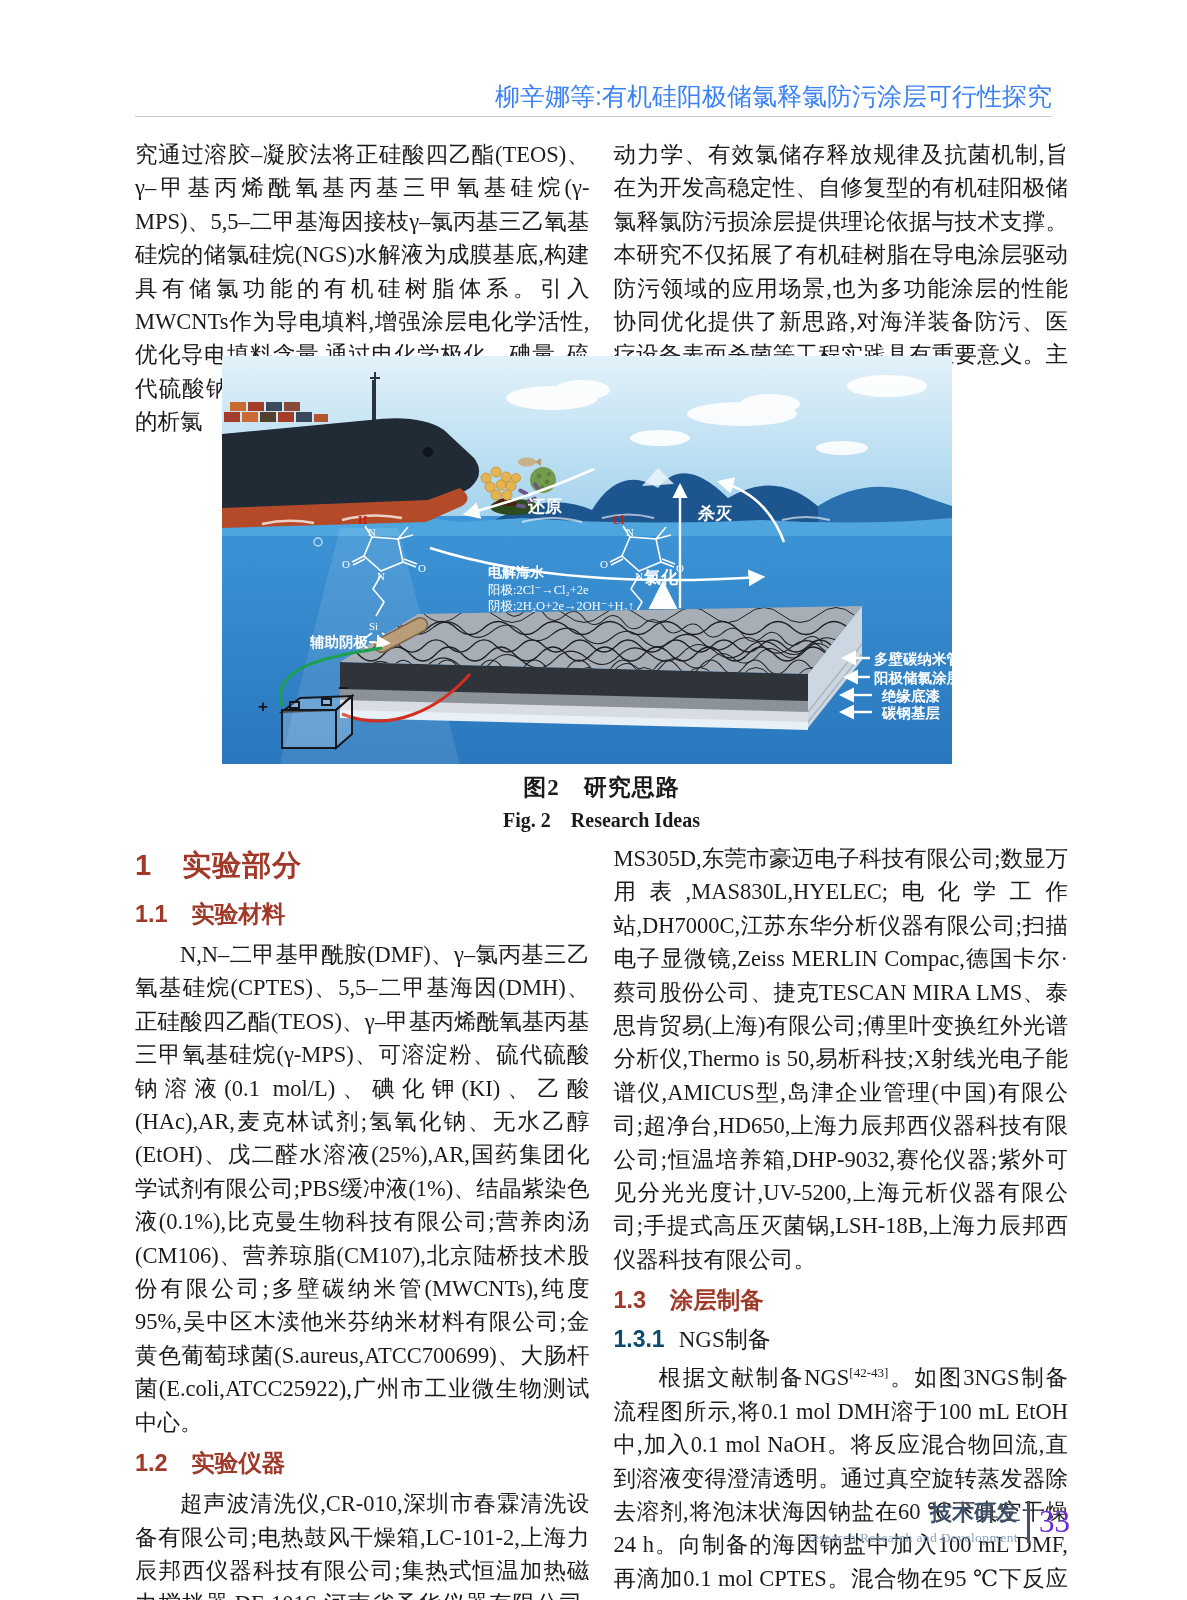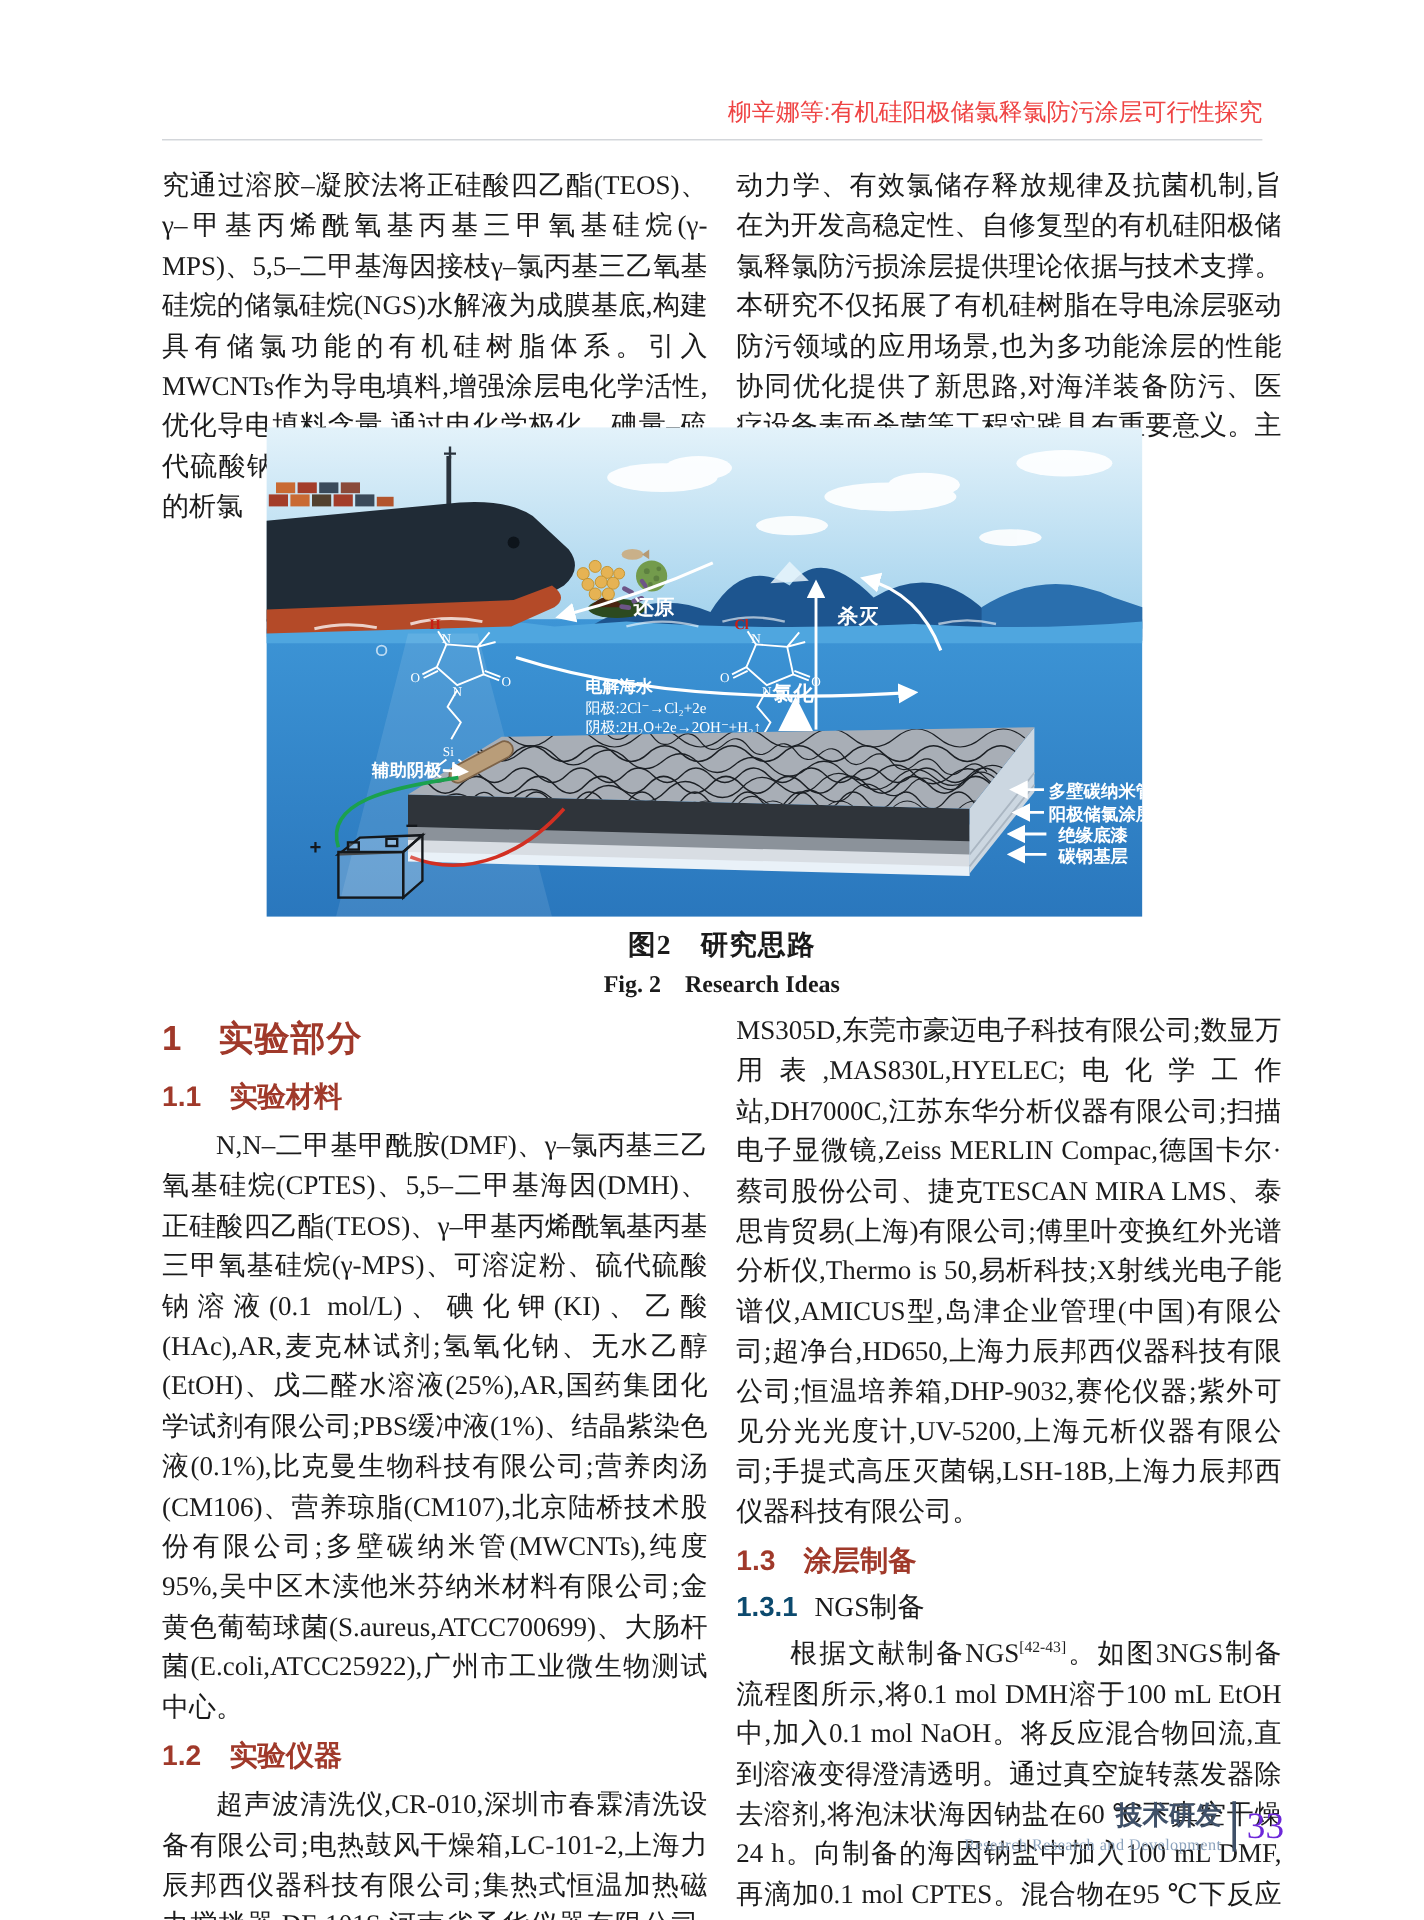--- a/index.html
+++ b/index.html
@@ -1,20 +1,20 @@
 <!DOCTYPE html>
 <html><head>
 <meta charset="utf-8">
 <style>
   html,body{margin:0;padding:0;background:#e8e8e8;}
   .page{position:relative;width:1187px;height:1600px;background:#ffffff;margin:0 auto;
         overflow:hidden;font-family:"Liberation Serif","DejaVu Serif",serif;color:#1b1b1b;}
   
   .running-head{position:absolute;top:80px;left:135px;width:917px;text-align:right;
-        font-family:"Liberation Sans","DejaVu Sans",sans-serif;font-size:20px;color:#ef4444;}
+        font-family:"Liberation Sans","DejaVu Sans",sans-serif;font-size:25px;color:#3b82f6;}
   .head-rule{position:absolute;top:116px;left:135px;width:917px;height:1px;background:#c9cdd2;}
   
   .intro{position:absolute;top:138px;left:135px;width:933px;display:flex;gap:24px;}
   .col{width:455px;}
   p{margin:0;font-size:22.5px;line-height:33.4px;text-align:justify;}
   .ind{text-indent:2em;}
   
   .figure{position:absolute;top:356px;left:222px;width:814px;height:408px;}
   .figure svg{display:block;}
   

